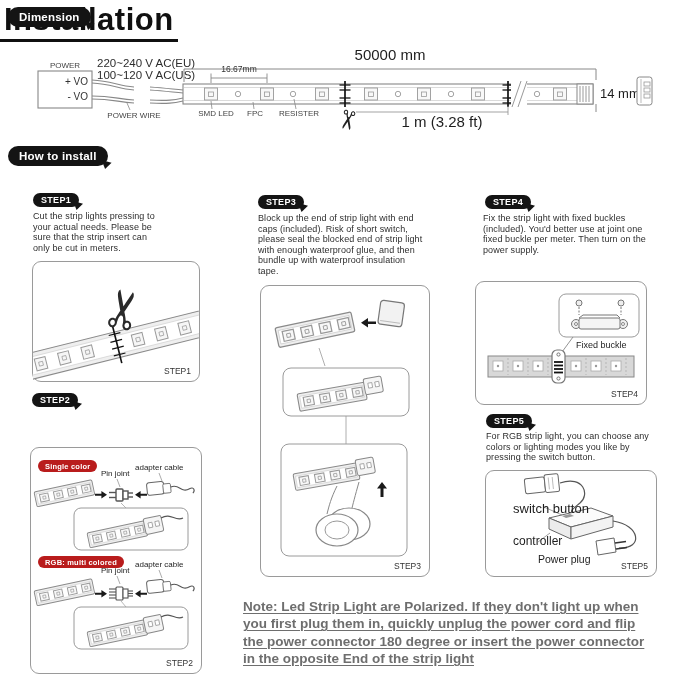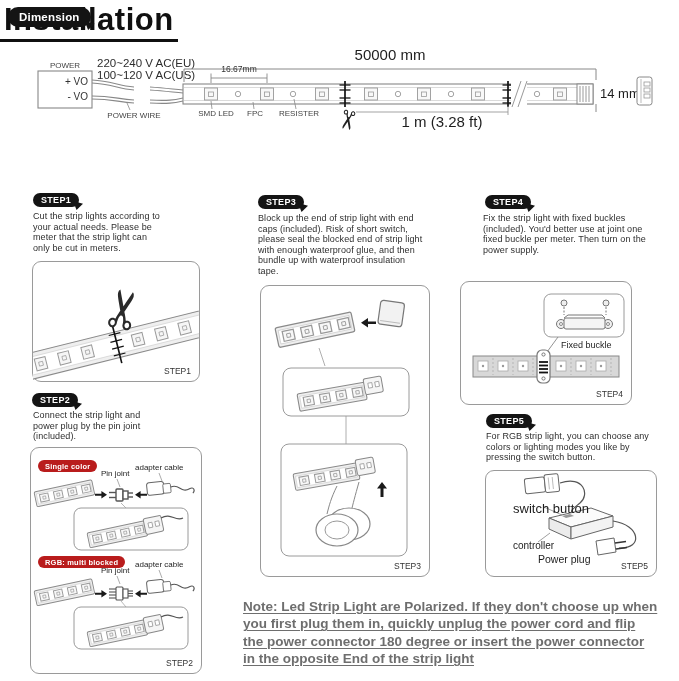--- a/index.html
+++ b/index.html
@@ -210,26 +210,27 @@
     <text x="299" y="76" text-anchor="middle" font-size="8" fill="#444">RESISTER</text>
 
     <text text-anchor="middle" transform="translate(347,80) rotate(102)" font-size="26" fill="#222" dy=".32em">✂</text>
     <g stroke="#999" stroke-width=".9">
       <line x1="356" y1="72" x2="508" y2="72"></line>
       <line x1="508" y1="66" x2="508" y2="75"></line>
     </g>
     <text x="442" y="87" text-anchor="middle" font-size="15" fill="#1e1e1e">1 m (3.28 ft)</text>
   </svg>
 
+  <div class="bubble bubble-lg" style="left:8px;top:146px">How to install</div>
 
   <div class="bubble bubble-sm" style="left:33px;top:193px">STEP1</div>
   <div class="stext" style="left:33px;top:211px">
-      <div>Cut the strip lights according to</div>
+      <div>Cut the strip lights pressing to</div>
       <div>your actual needs. Please be</div>
-      <div>meter that the strip light can</div>
+      <div>sure that the strip insert can</div>
       <div>only be cut in meters.</div>
     </div>
   <div class="sbox" style="left:32px;top:261px;width:166px;height:119px">
     <svg width="166" height="119" viewBox="0 0 166 119">
       <g transform="rotate(-14 83 82)">
         <rect x="-12" y="70" width="190" height="26" fill="#efefef" stroke="#8a8a8a"></rect>
         <rect x="-12" y="74" width="190" height="18" fill="#fff" stroke="#ccc" stroke-width=".6"></rect>
         <rect x="0" y="77" width="11" height="12" fill="#f6f6f6" stroke="#999"></rect>
           <rect x="3.5" y="81" width="4" height="4" fill="none" stroke="#999" stroke-width=".7"></rect>
         <rect x="24" y="77" width="11" height="12" fill="#f6f6f6" stroke="#999"></rect>
@@ -249,30 +250,25 @@
           <line x1="78" y1="86" x2="90" y2="86" stroke-width="1.2"></line>
             <line x1="78" y1="93" x2="90" y2="93" stroke-width="1.2"></line>
         </g>
       </g>
       <text text-anchor="middle" transform="translate(92,48) rotate(-78)" font-size="52" fill="#2a2a2a" dy=".32em">✂</text>
     </svg>
     <div class="corner">STEP1</div>
   </div>
 
   <div class="bubble bubble-sm" style="left:32px;top:393px">STEP2</div>
-  <div class="stext" style="left:33px;top:410px">
-      <div>Connect the strip light and</div>
-      <div>power plug by the pin joint</div>
-      <div>(included).</div>
-    </div>
   <div class="sbox" style="left:30px;top:447px;width:170px;height:225px">
     <div class="gbadge" style="left:7px;top:12px">Single color</div>
     <div class="mlabel" style="left:70px;top:21px">Pin joint</div>
     <div class="mlabel" style="left:104px;top:15px">adapter cable</div>
-    <div class="gbadge" style="left:7px;top:108px">RGB: multi blocked</div>
+    <div class="gbadge" style="left:7px;top:108px">RGB: multi colored</div>
     <div class="mlabel" style="left:70px;top:118px">Pin joint</div>
     <div class="mlabel" style="left:104px;top:112px">adapter cable</div>
     <svg width="170" height="225" viewBox="0 0 170 225">
 
       <use href="#ministrip" transform="translate(3,44) rotate(-12) scale(0.95)"></use>
       <use href="#arrowR" transform="translate(64,43) scale(0.8)"></use>
       <use href="#pin2" transform="translate(78,40)"></use>
       <use href="#arrowL" transform="translate(104,43) scale(0.8)"></use>
       <use href="#adapter" transform="translate(116,34) scale(0.85)"></use>
       <line x1="86" y1="31" x2="89" y2="39" stroke="#888" stroke-width=".7"></line>
@@ -329,21 +325,21 @@
     <div class="corner">STEP3</div>
   </div>
 
   <div class="bubble bubble-sm" style="left:485px;top:195px">STEP4</div>
   <div class="stext" style="left:483px;top:213px">
       <div>Fix the strip light with fixed buckles</div>
       <div>(included). You'd better use at joint one</div>
       <div>fixed buckle per meter. Then turn on the</div>
       <div>power supply.</div>
     </div>
-  <div class="sbox" style="left:460px;top:281px;width:170px;height:122px">
+  <div class="sbox" style="left:475px;top:281px;width:170px;height:122px">
     <div class="mlabel" style="left:100px;top:58px;font-size:9px">Fixed buckle</div>
     <svg width="170" height="122" viewBox="0 0 170 122">
       <rect x="83" y="12" width="80" height="43" rx="7" fill="#fff" stroke="#9a9a9a"></rect>
       <g>
         <circle cx="103" cy="21" r="3" fill="#eee" stroke="#777"></circle>
           <line x1="103" y1="25" x2="103" y2="33" stroke="#777" stroke-dasharray="2,1.5"></line>
         <circle cx="145" cy="21" r="3" fill="#eee" stroke="#777"></circle>
           <line x1="145" y1="25" x2="145" y2="33" stroke="#777" stroke-dasharray="2,1.5"></line>
       </g>
       <g>
@@ -398,21 +394,21 @@
   </div>
 
   <div class="bubble bubble-sm" style="left:486px;top:414px">STEP5</div>
   <div class="stext" style="left:486px;top:431px">
       <div>For RGB strip light, you can choose any</div>
       <div>colors or lighting modes you like by</div>
       <div>pressing the switch button.</div>
     </div>
   <div class="sbox" style="left:485px;top:470px;width:170px;height:105px">
     <div class="mlabel" style="left:27px;top:30px;font-size:13px">switch button</div>
-    <div class="mlabel" style="left:27px;top:69px;font-size:10px">controller</div>
+    <div class="mlabel" style="left:27px;top:63px;font-size:12px">controller</div>
     <div class="mlabel" style="left:52px;top:82px;font-size:10.5px">Power plug</div>
     <svg width="170" height="105" viewBox="0 0 170 105">
       <g transform="translate(38,6) rotate(-6)">
         <rect x="0" y="2" width="20" height="15" rx="2" fill="#fff" stroke="#666"></rect>
         <rect x="20" y="0" width="14" height="18" rx="2" fill="#fff" stroke="#666"></rect>
         <line x1="24" y1="3" x2="24" y2="15" stroke="#bbb"></line>
           <line x1="28" y1="3" x2="28" y2="15" stroke="#bbb"></line>
       </g>
       <path d="M74,12 C98,4 104,24 94,32 C88,37 84,39 86,43" fill="none" stroke="#555" stroke-width="1.2"></path>
       <g>
@@ -427,19 +423,19 @@
       <g>
         <polygon points="110,70 128,67 130,81 112,84" fill="#fff" stroke="#666"></polygon>
         <line x1="129" y1="72" x2="140" y2="70.5" stroke="#333" stroke-width="1.5"></line>
         <line x1="130" y1="78" x2="141" y2="76.5" stroke="#333" stroke-width="1.5"></line>
       </g>
     </svg>
     <div class="corner">STEP5</div>
   </div>
 
   <div class="note">
-      <div>Note: Led Strip Light are Polarized. If they don't choose up when</div>
+      <div>Note: Led Strip Light are Polarized. If they don't light up when</div>
       <div>you first plug them in, quickly unplug the power cord and flip</div>
       <div>the power connector 180 degree or insert the power connector</div>
       <div>in the opposite End of the strip light</div>
     </div>
 
 </div>
 
 </body></html>

